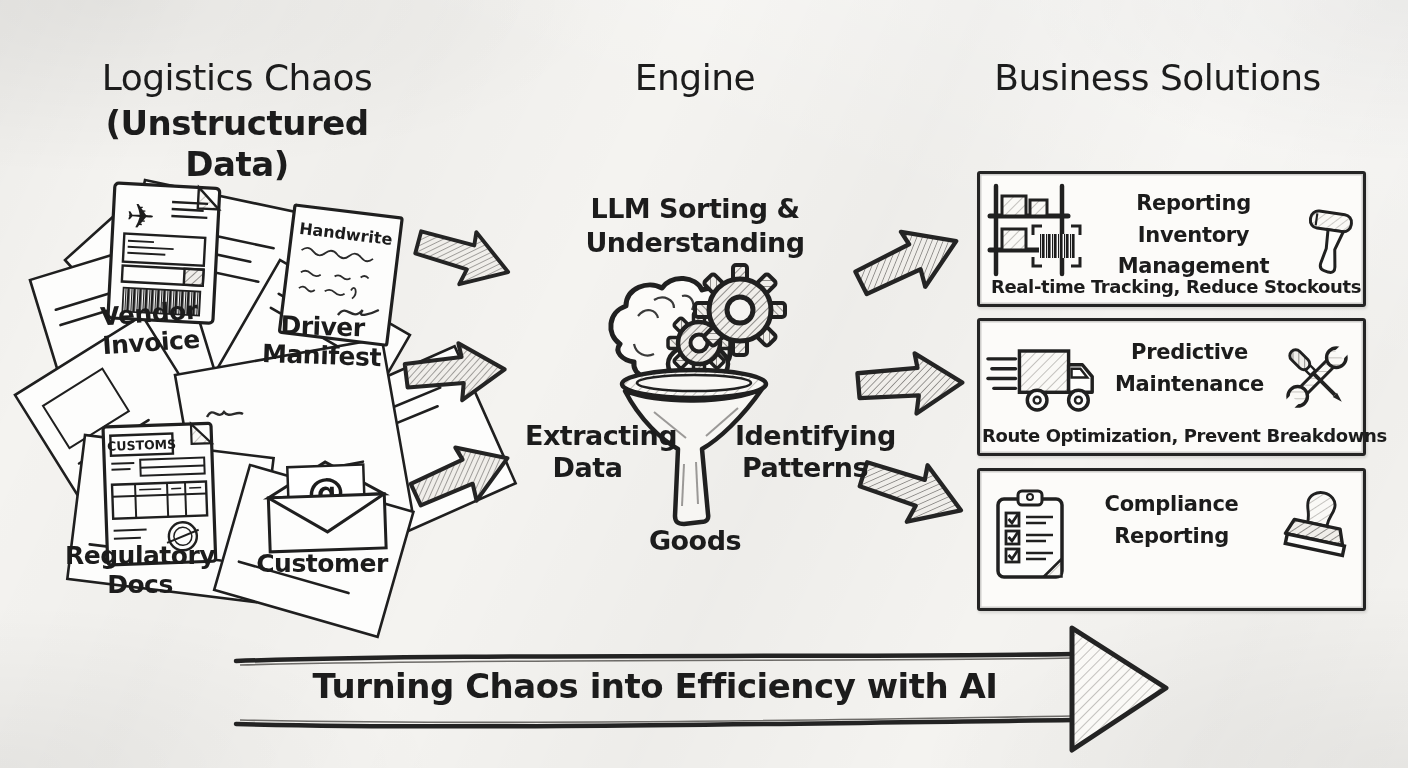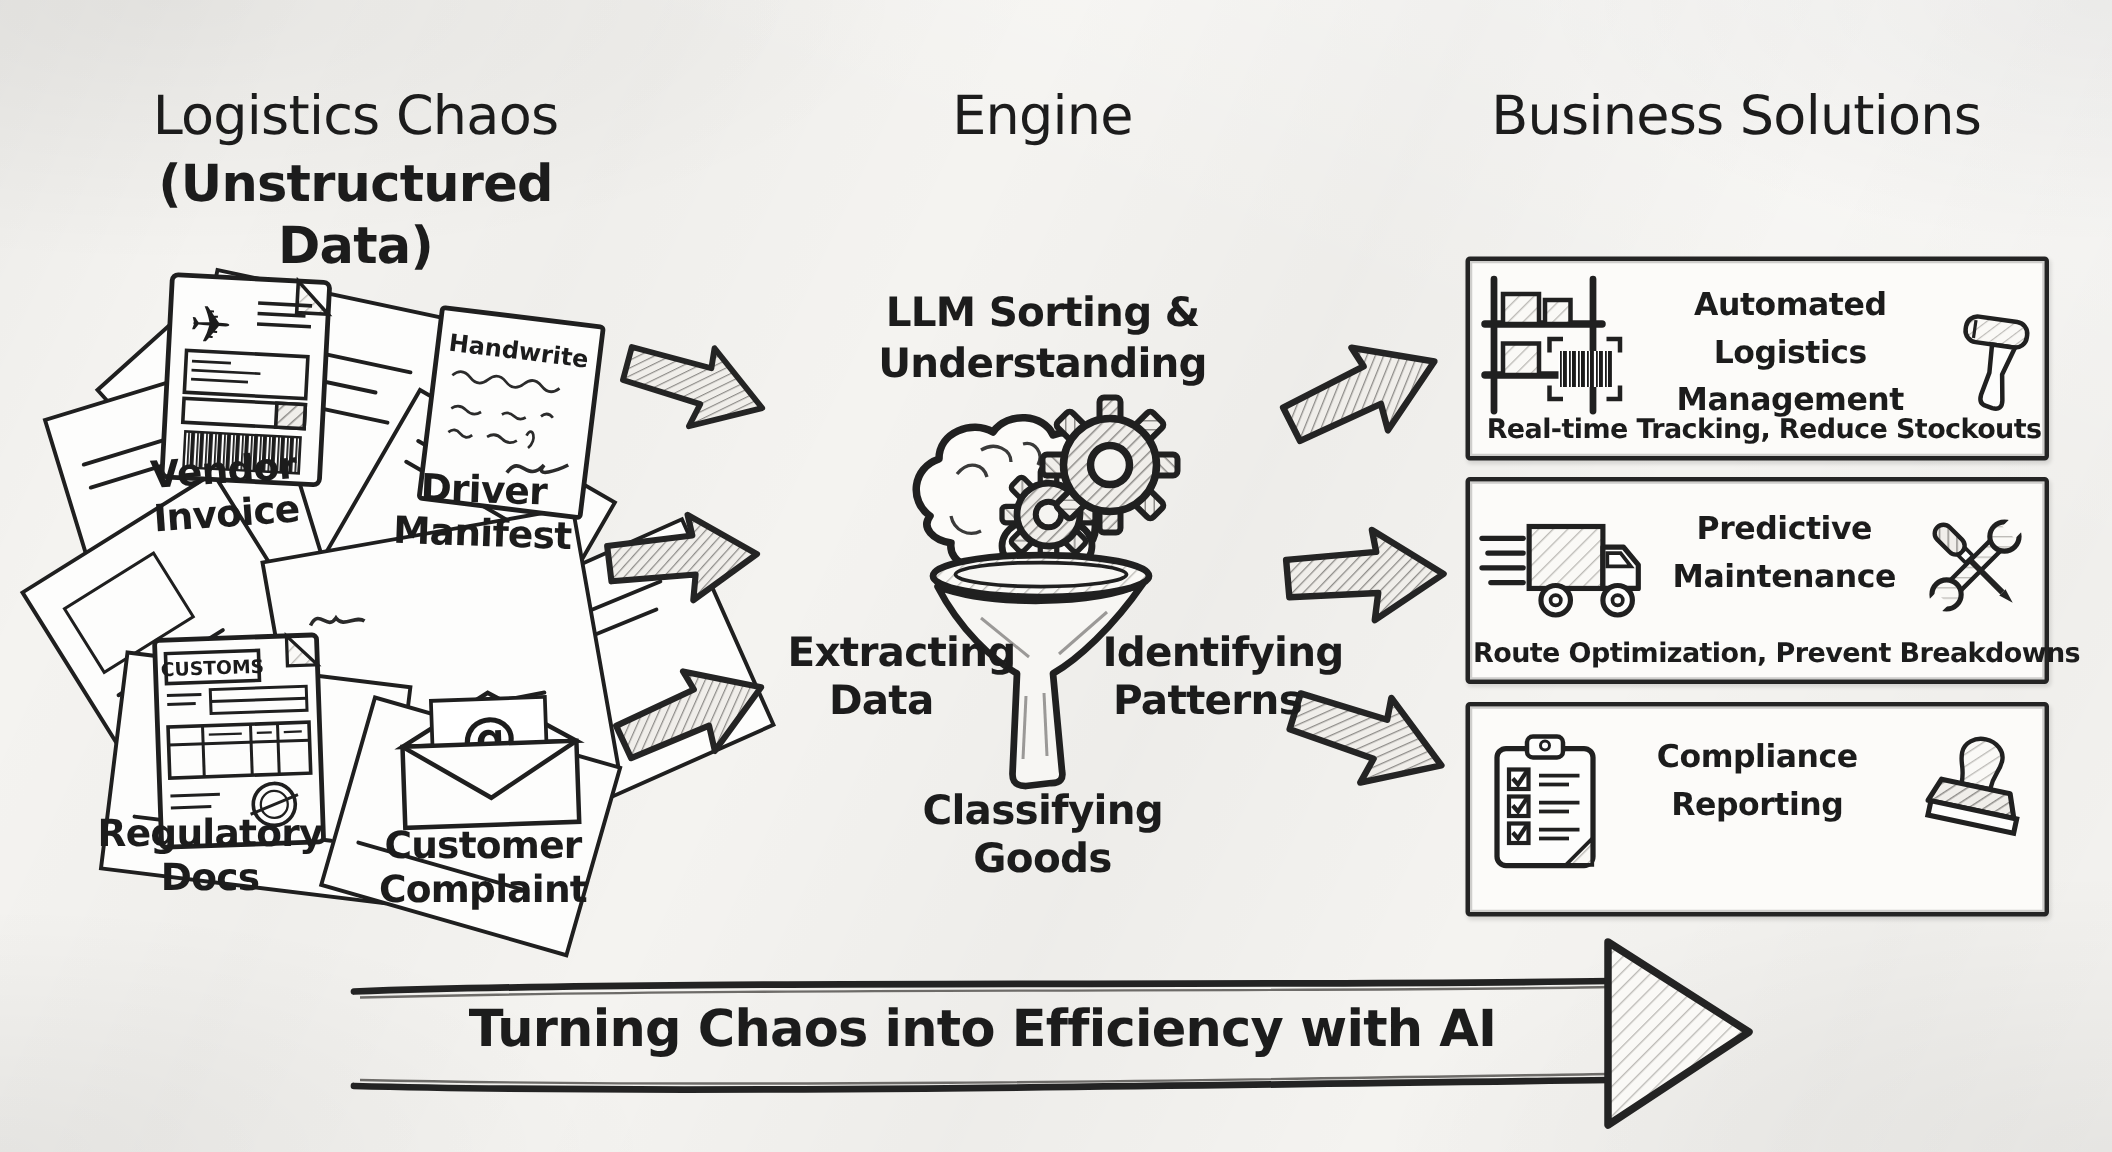--- a/index.html
+++ b/index.html
@@ -194,21 +194,20 @@
   <div class="abs ctr pilelabel" style="left:247px;top:313px;width:150px;transform:rotate(2deg)">
     <span class="line2">Driver</span>
     <span class="line2">Manifest</span>
   </div>
   <div class="abs ctr pilelabel" style="left:65px;top:542px;width:150px">
     <span class="line2">Regulatory</span>
     <span class="line2">Docs</span>
   </div>
   <div class="abs ctr pilelabel" style="left:242px;top:550px;width:160px">
     <span class="line2">Customer</span>
-    <span class="line2">Complaint</span>
   </div>
 
   <svg class="abs" style="left:412px;top:226px;transform:rotate(19deg)" width="102" height="61" viewBox="0 0 130 78">
       <polygon points="4,26 74,21 71,4 126,39 72,74 75,53 6,55" fill="url(#hatch)" stroke="#242424" stroke-width="5" stroke-linejoin="round"></polygon>
     </svg>
   <svg class="abs" style="left:402px;top:340px;transform:rotate(-3deg)" width="106" height="64" viewBox="0 0 130 78">
       <polygon points="4,26 74,21 71,4 126,39 72,74 75,53 6,55" fill="url(#hatch)" stroke="#242424" stroke-width="5" stroke-linejoin="round"></polygon>
     </svg>
   <svg class="abs" style="left:408px;top:444px;transform:rotate(-21deg)" width="106" height="64" viewBox="0 0 130 78">
       <polygon points="4,26 74,21 71,4 126,39 72,74 75,53 6,55" fill="url(#hatch)" stroke="#242424" stroke-width="5" stroke-linejoin="round"></polygon>
@@ -289,21 +288,20 @@
 
   <div class="abs ctr englabel" style="left:525px;top:420px;width:125px">
     <span class="line2">Extracting</span>
     <span class="line2">Data</span>
   </div>
   <div class="abs ctr englabel" style="left:735px;top:420px;width:140px">
     <span class="line2">Identifying</span>
     <span class="line2">Patterns</span>
   </div>
   <div class="abs ctr englabel" style="left:615px;top:525px;width:160px">
-    <span class="line2">Classifying</span>
     <span class="line2">Goods</span>
   </div>
 
   <div class="solbox" style="top:171px;height:130px">
     <svg class="abs" style="left:8px;top:8px" width="96" height="96" viewBox="0 0 96 96">
       <g stroke="#202020" stroke-linecap="round">
         <line x1="8" y1="4" x2="8" y2="92" stroke-width="4.5"></line>
           <line x1="74" y1="4" x2="74" y2="92" stroke-width="4.5"></line>
         <line x1="2" y1="34" x2="80" y2="34" stroke-width="5"></line>
           <line x1="2" y1="68" x2="80" y2="68" stroke-width="5"></line>
@@ -313,21 +311,21 @@
       <rect x="14" y="47" width="24" height="21" fill="url(#hatchL)" stroke="#202020" stroke-width="3"></rect>
       <g stroke="#202020" stroke-width="3" fill="none">
         <path d="M 54,44 h -9 v 9"></path>
           <path d="M 83,44 h 9 v 9"></path>
           <path d="M 45,75 v 9 h 9"></path>
           <path d="M 92,75 v 9 h -9"></path>
       </g>
       <rect x="51" y="52" width="36" height="24" fill="url(#bars)"></rect>
     </svg>
     <div class="abs soltitle" style="left:102px;right:58px;top:14px">
-      <span class="line2">Automated Logistics</span>
+      <span class="line2">Reporting Inventory</span>
       <span class="line2">Management</span>
     </div>
     <svg class="abs" style="right:6px;top:32px" width="54" height="72" viewBox="0 0 60 84">
       <g transform="rotate(8 30 40)">
         <rect x="4" y="8" width="48" height="20" rx="9" fill="url(#hatchL)" stroke="#202020" stroke-width="3.5"></rect>
         <line x1="11" y1="11" x2="11" y2="25" stroke="#202020" stroke-width="2.5"></line>
         <path d="M 26,28 L 44,28 L 37,50 L 40,70 Q 41,78 33,77 L 28,76 Q 22,75 23,68 L 27,50 Z" fill="#fdfdfc" stroke="#202020" stroke-width="3.5" stroke-linejoin="round"></path>
       </g>
     </svg>
     <div class="abs solsub" style="left:2px;right:2px;bottom:7px">Real-time Tracking, Reduce Stockouts</div>

